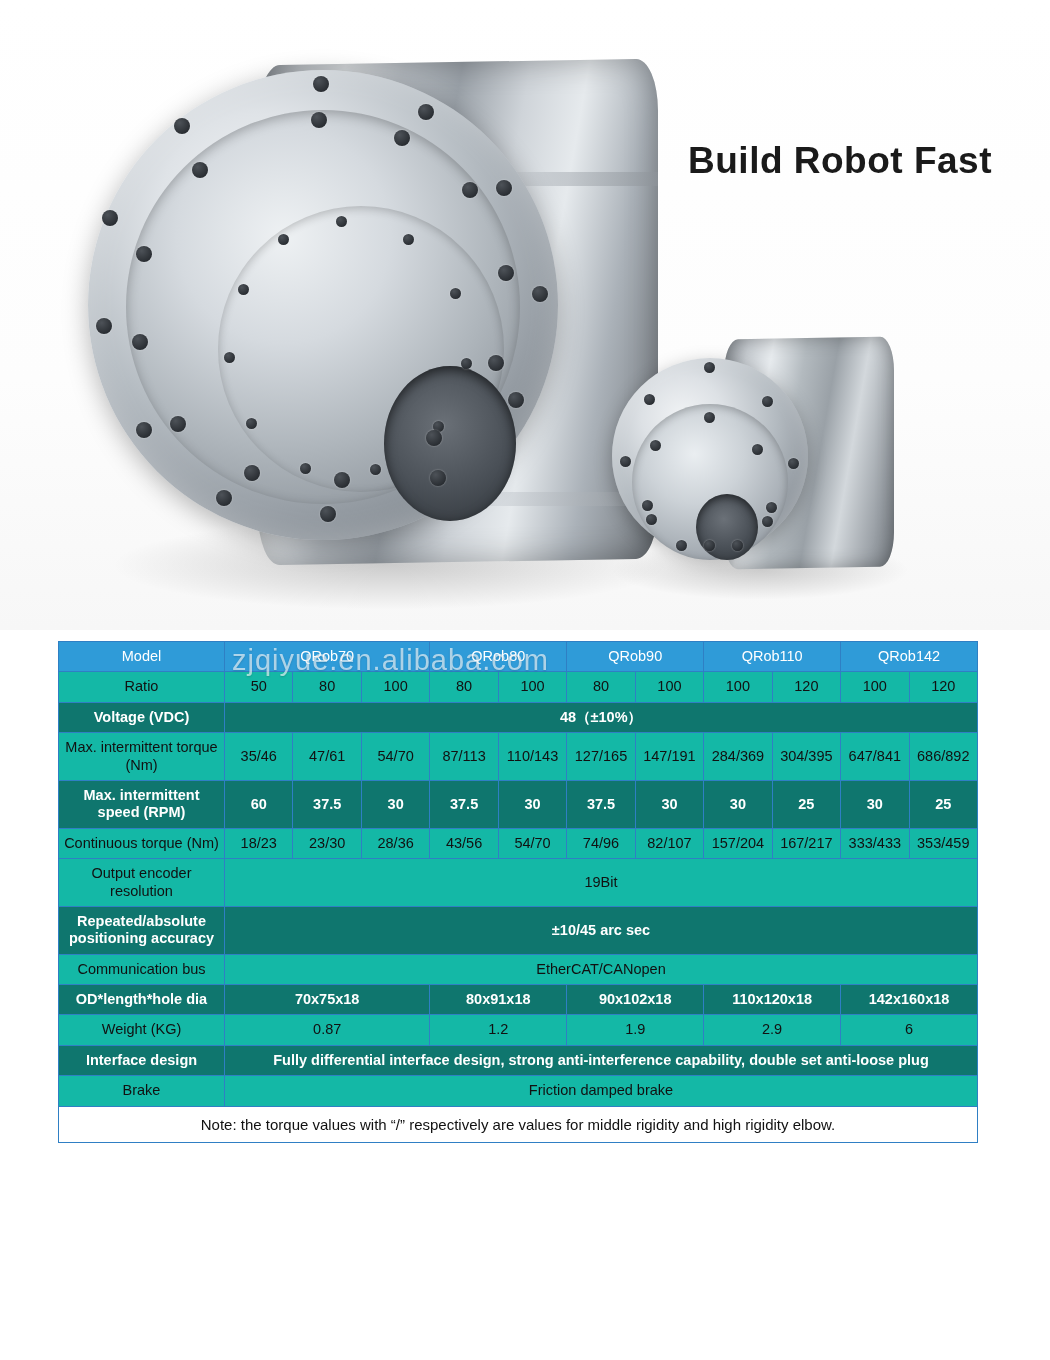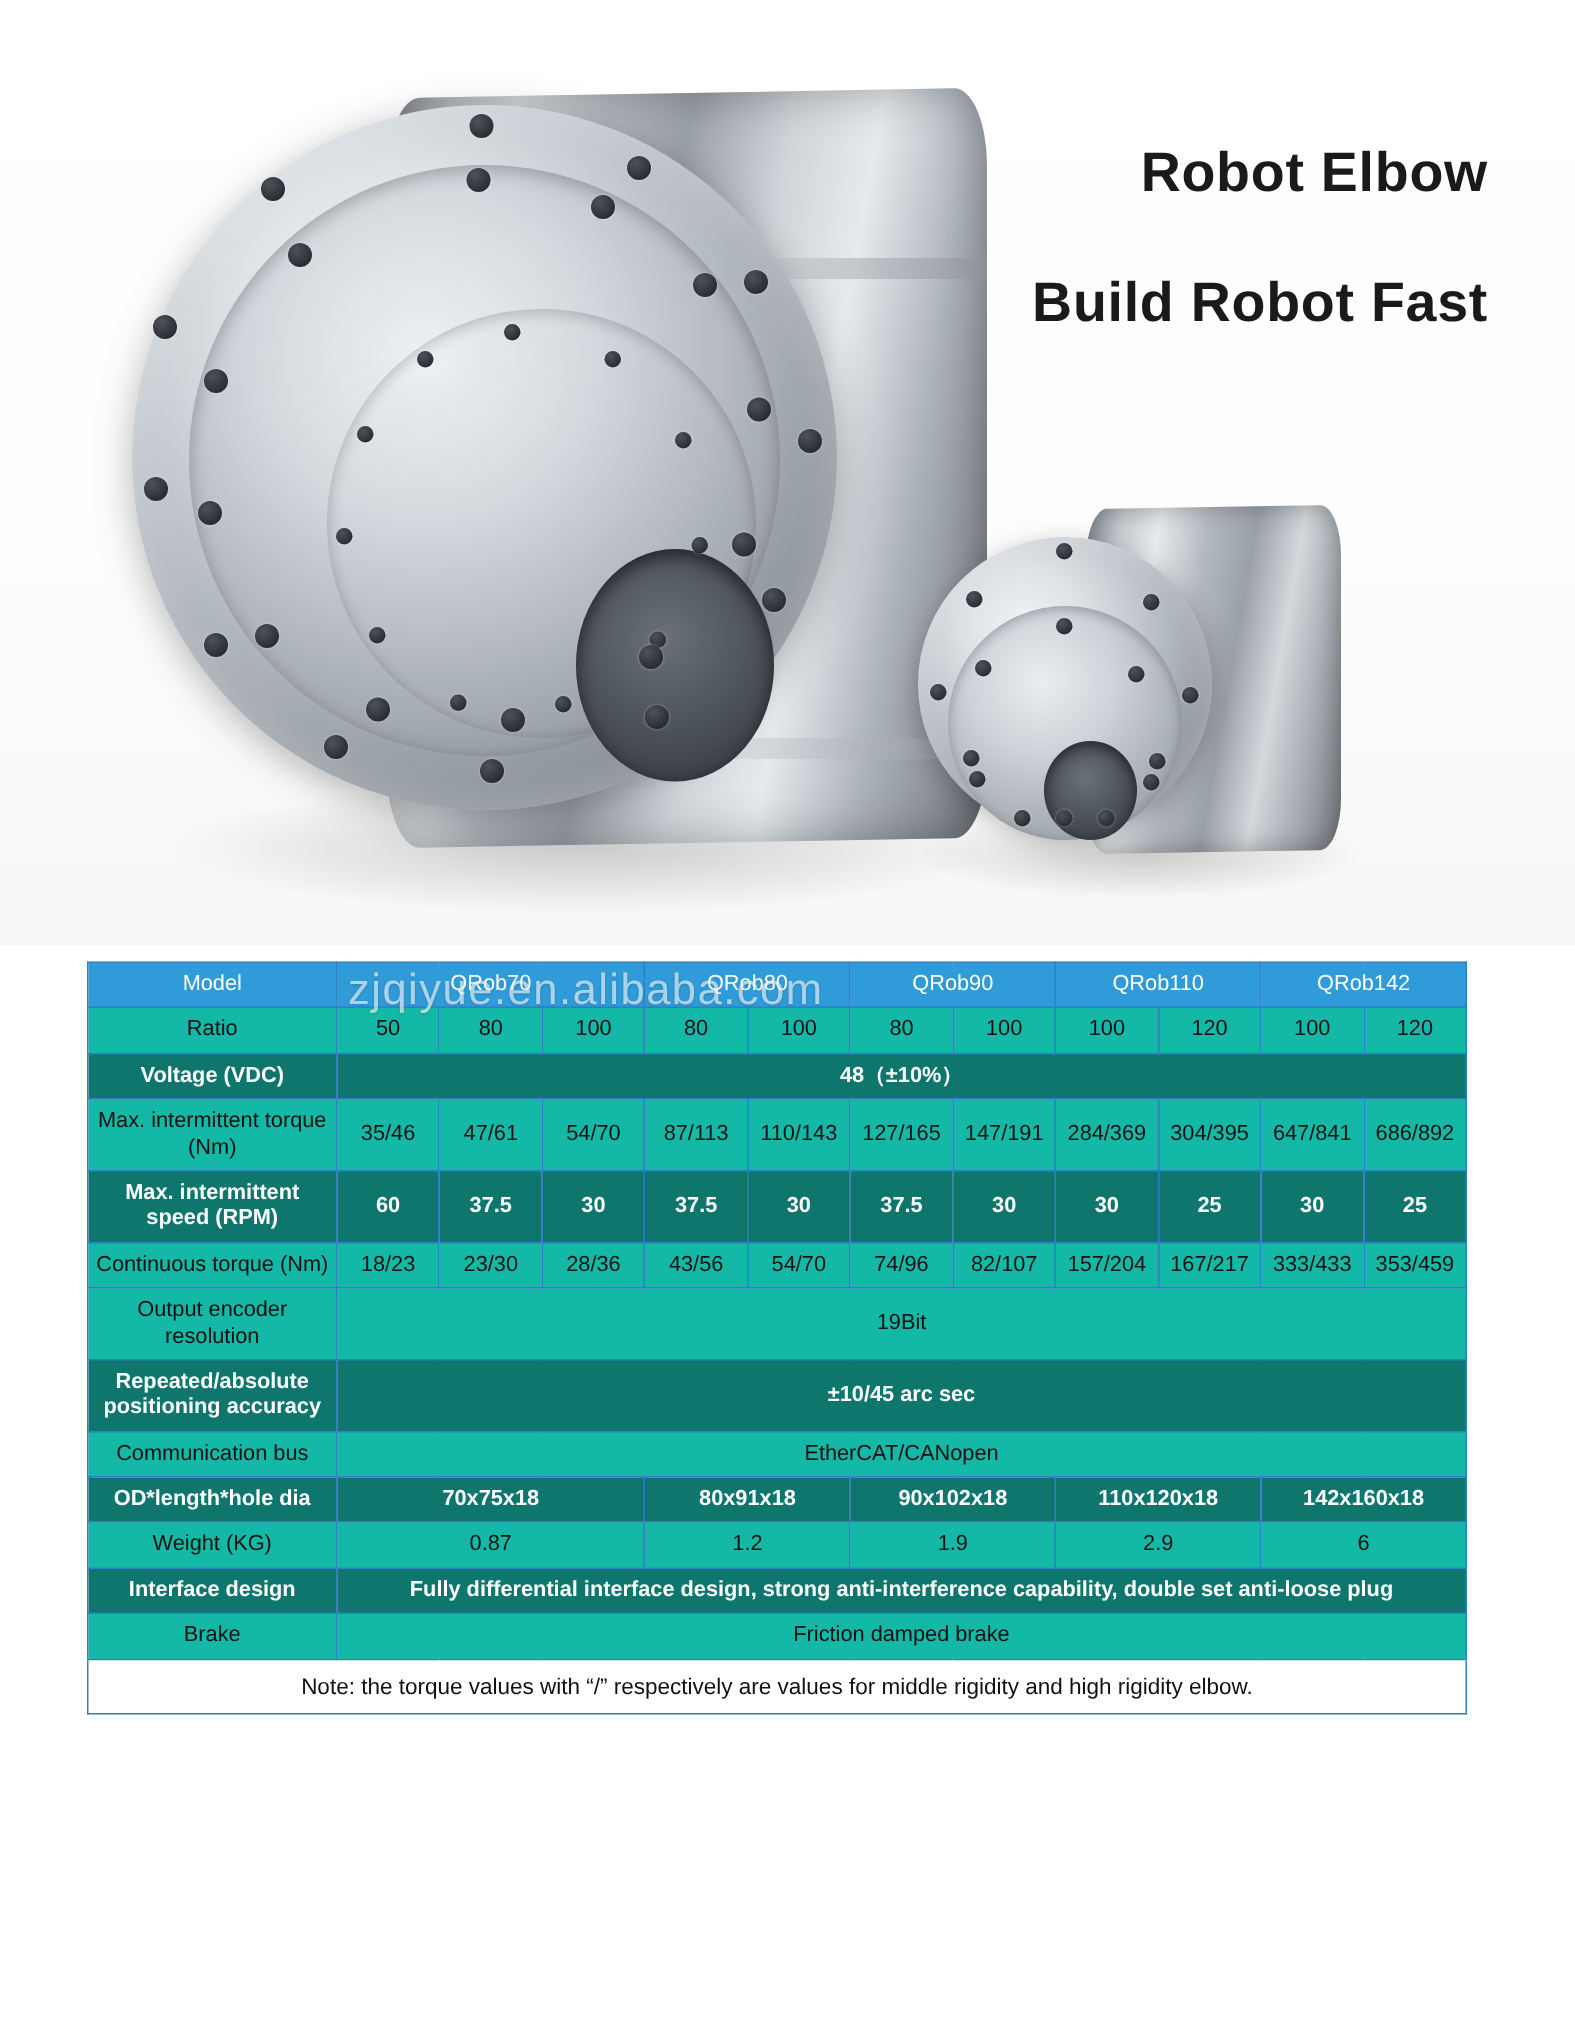--- a/index.html
+++ b/index.html
@@ -308,21 +308,20 @@
         <span class="bolt sm" style="left:176px; top:100px;"></span>
         <span class="bolt sm" style="left:150px; top:158px;"></span>
         <span class="bolt sm" style="left:92px;  top:182px;"></span>
         <span class="bolt sm" style="left:34px;  top:156px;"></span>
         <span class="bolt sm" style="left:8px;   top:98px;"></span>
         <span class="bolt sm" style="left:32px;  top:36px;"></span>
       </div>
     </div>
 
     <div class="headline">
-      <div class="l1">Robot Elbow</div>
       <div class="l2">Build Robot Fast</div>
     </div>
   </div>
 
   <div class="watermark">zjqiyue.en.alibaba.com</div>
 
   <div class="table-wrap">
     <table class="spec">
       <tbody>
         <tr>

